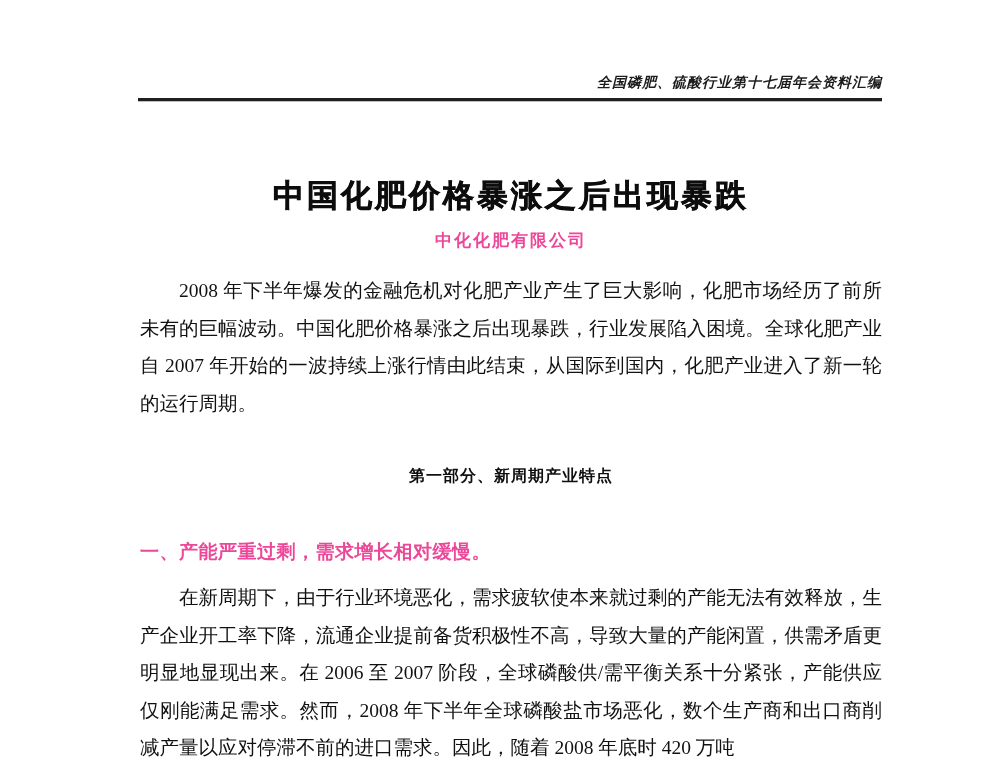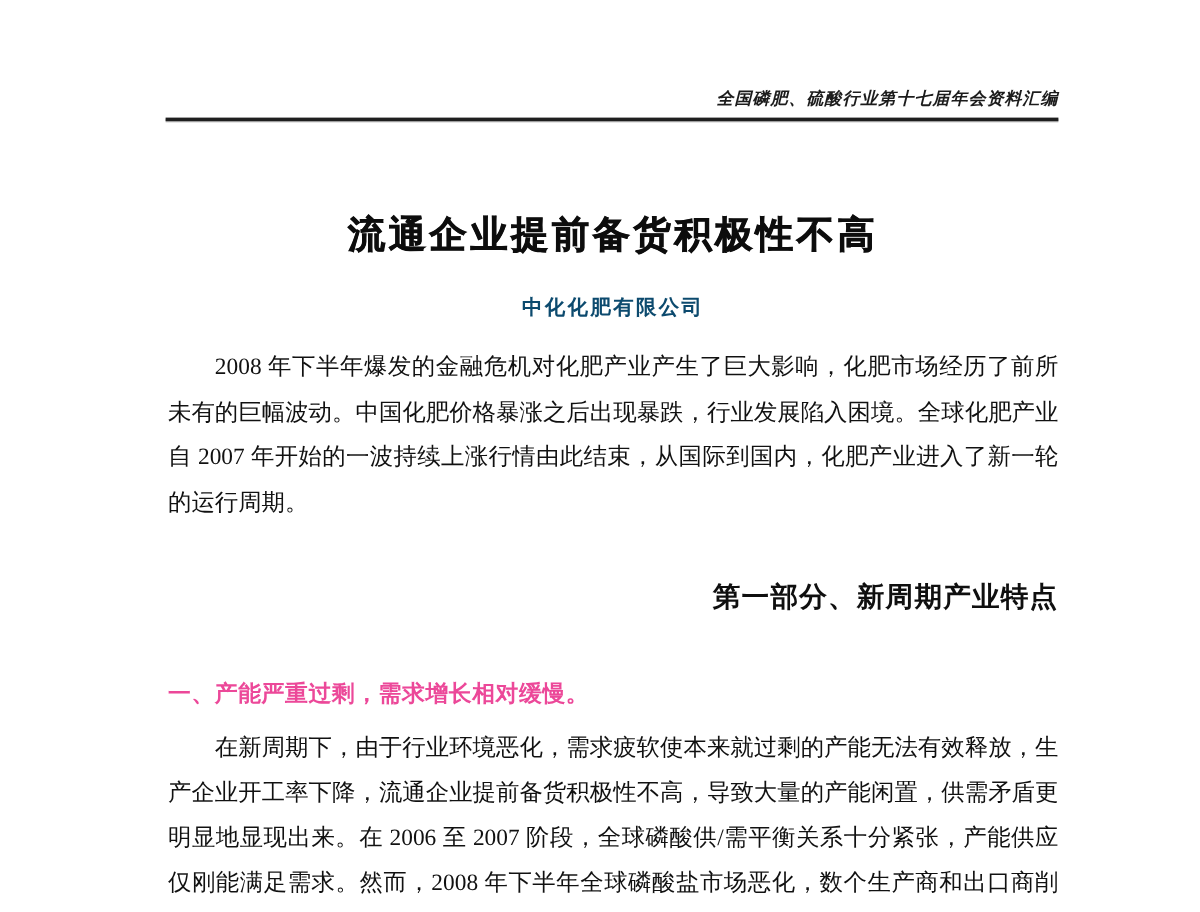--- a/index.html
+++ b/index.html
@@ -39,42 +39,42 @@
   .doc-title {
     margin: 74px 0 0 0;
     text-align: center;
     font-size: 31px;
     font-weight: 900;
     letter-spacing: 3px;
     color: #0d0d0d;
     -webkit-text-stroke: 0.6px #0d0d0d;
   }
   .doc-subtitle {
-    margin: 28px 0 0 0;
+    margin: 12px 0 0 0;
     text-align: center;
     font-size: 17px;
     font-weight: bold;
     letter-spacing: 2px;
-    color: #0c4a6e;
+    color: #ec4899;
   }
   .body-para {
     margin: 0;
     font-size: 19.5px;
     line-height: 37.5px;
     text-indent: 2em;
     text-align: justify;
     color: #111111;
   }
   .intro-para {
     margin-top: 20px;
   }
   .section-heading {
     margin: 44px 0 0 0;
-    text-align: right;
-    font-size: 23px;
+    text-align: center;
+    font-size: 16px;
     font-weight: bold;
     letter-spacing: 1px;
     color: #0f0f0f;
   }
   .subsection-heading {
     margin: 52px 0 0 0;
     text-align: left;
     font-size: 19px;
     font-weight: bold;
     letter-spacing: 0.5px;
@@ -88,21 +88,21 @@
 <body>
 
 <div class="page">
 
   <div class="header-row">
     <span>全国磷肥、硫酸行业第十七届年会资料汇编</span>
   </div>
 
   <div class="header-rule"></div>
 
-  <h1 class="doc-title">流通企业提前备货积极性不高</h1>
+  <h1 class="doc-title">中国化肥价格暴涨之后出现暴跌</h1>
 
   <div class="doc-subtitle">中化化肥有限公司</div>
 
   <p class="body-para intro-para">2008 年下半年爆发的金融危机对化肥产业产生了巨大影响，化肥市场经历了前所未有的巨幅波动。中国化肥价格暴涨之后出现暴跌，行业发展陷入困境。全球化肥产业自 2007 年开始的一波持续上涨行情由此结束，从国际到国内，化肥产业进入了新一轮的运行周期。</p>
 
   <h2 class="section-heading">第一部分、新周期产业特点</h2>
 
   <h3 class="subsection-heading">一、产能严重过剩，需求增长相对缓慢。</h3>
 
   <p class="body-para main-para">在新周期下，由于行业环境恶化，需求疲软使本来就过剩的产能无法有效释放，生产企业开工率下降，流通企业提前备货积极性不高，导致大量的产能闲置，供需矛盾更明显地显现出来。在 2006 至 2007 阶段，全球磷酸供/需平衡关系十分紧张，产能供应仅刚能满足需求。然而，2008 年下半年全球磷酸盐市场恶化，数个生产商和出口商削减产量以应对停滞不前的进口需求。因此，随着 2008 年底时 420 万吨</p>

